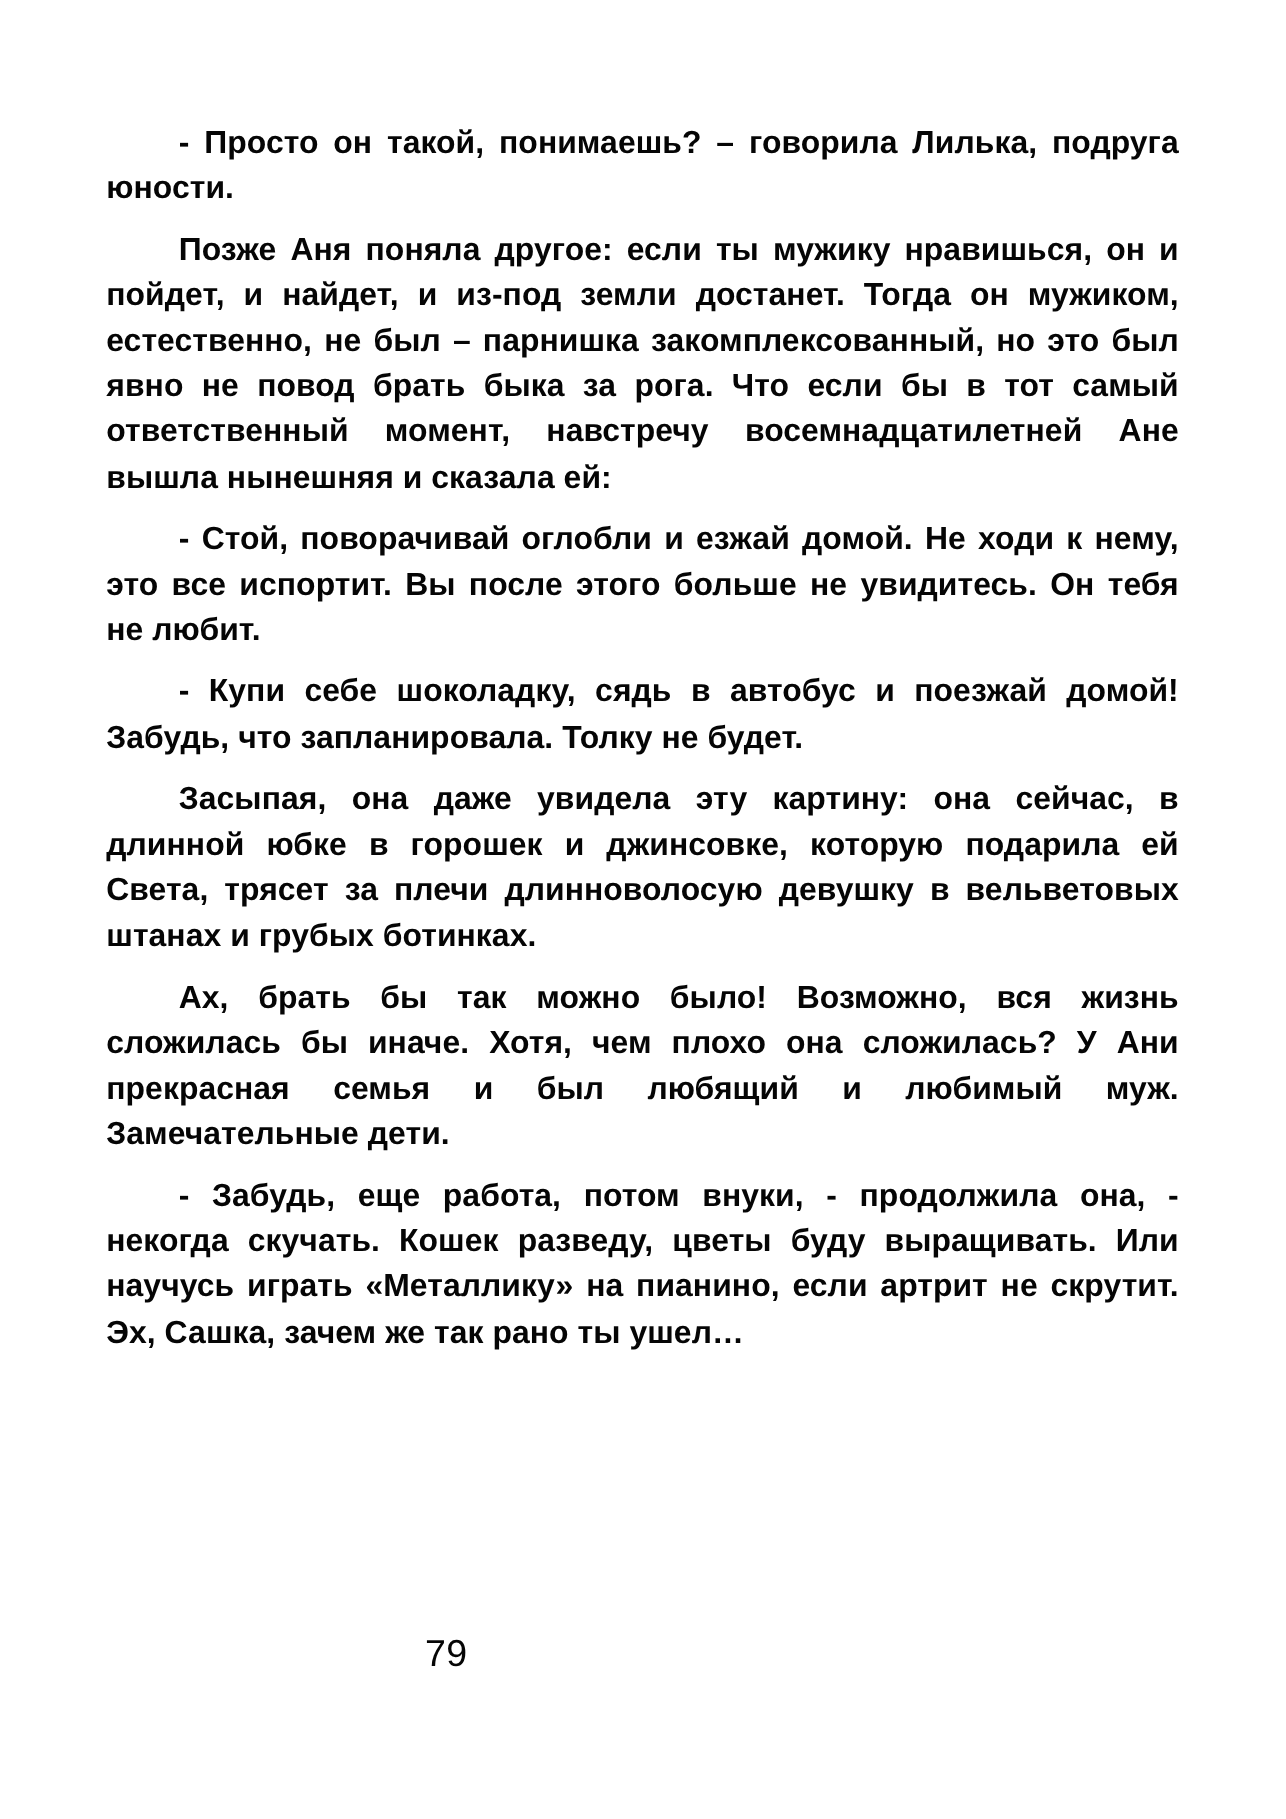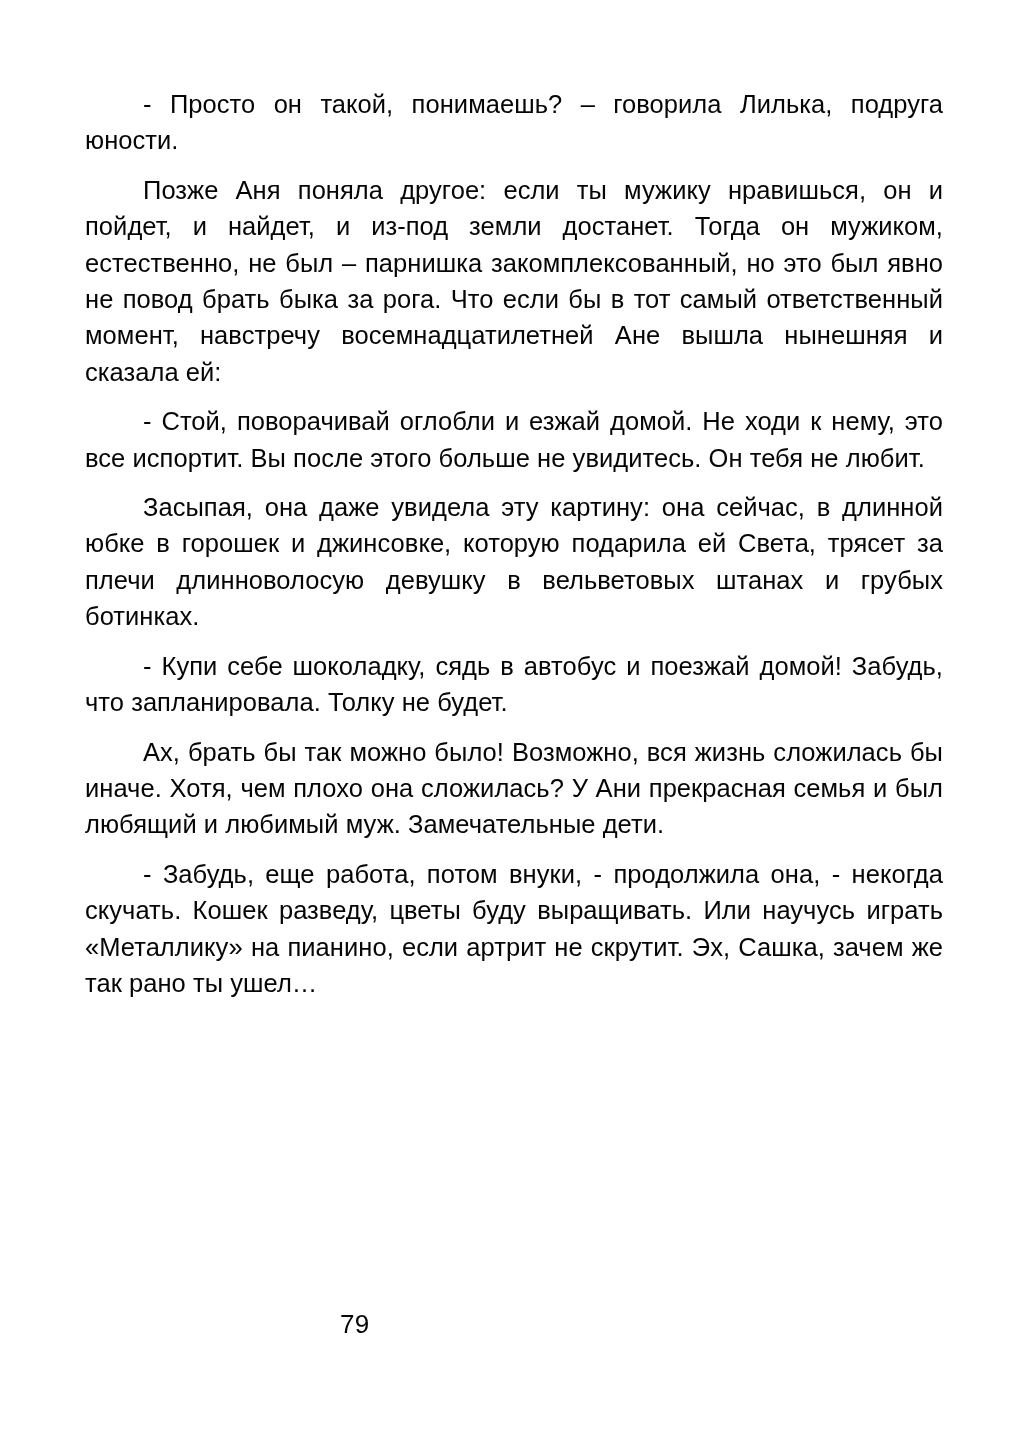--- a/index.html
+++ b/index.html
@@ -22,22 +22,23 @@
     box-sizing: border-box;
     width: 1029px;
     height: 1455px;
     background: #ffffff;
     padding: 0;
   }
 
   .text-block {
     position: absolute;
     left: 85px;
-    top: 86px;
+    top: 96px;
     width: 858px;
+    font-weight: bold;
   }
 
   .para {
     margin: 0 0 13px 0;
     text-indent: 58px;
     text-align: justify;
     text-justify: inter-word;
     font-size: 25.5px;
     line-height: 36.4px;
     letter-spacing: 0.05px;
@@ -47,36 +48,36 @@
   }
 
   .para:last-child {
     margin-bottom: 0;
   }
 
   .page-number {
     position: absolute;
     left: 340px;
     top: 1307px;
-    font-size: 26px;
+    font-size: 30px;
     line-height: 34px;
     color: #050505;
     letter-spacing: 0.3px;
   }
 </style>
 </head>
 <body>
 
 <div class="page">
 
   <div class="text-block">
     <p class="para">- Просто он такой, понимаешь? – говорила Лилька, подруга юности.</p>
     <p class="para">Позже Аня поняла другое: если ты мужику нравишься, он и пойдет, и найдет, и из-под земли достанет. Тогда он мужиком, естественно, не был – парнишка закомплексованный, но это был явно не повод брать быка за рога. Что если бы в тот самый ответственный момент, навстречу восемнадцатилетней Ане вышла нынешняя и сказала ей:</p>
     <p class="para">- Стой, поворачивай оглобли и езжай домой. Не ходи к нему, это все испортит. Вы после этого больше не увидитесь. Он тебя не любит.</p>
+    <p class="para">- Купи себе шоколадку, сядь в автобус и поезжай домой! Забудь, что запланировала. Толку не будет.</p>
     <p class="para">Засыпая, она даже увидела эту картину: она сейчас, в длинной юбке в горошек и джинсовке, которую подарила ей Света, трясет за плечи длинноволосую девушку в вельветовых штанах и грубых ботинках.</p>
-    <p class="para">- Купи себе шоколадку, сядь в автобус и поезжай домой! Забудь, что запланировала. Толку не будет.</p>
     <p class="para">Ах, брать бы так можно было! Возможно, вся жизнь сложилась бы иначе. Хотя, чем плохо она сложилась? У Ани прекрасная семья и был любящий и любимый муж. Замечательные дети.</p>
     <p class="para">- Забудь, еще работа, потом внуки, - продолжила она, - некогда скучать. Кошек разведу, цветы буду выращивать. Или научусь играть «Металлику» на пианино, если артрит не скрутит. Эх, Сашка, зачем же так рано ты ушел…</p>
   </div>
 
   <div class="page-number">79</div>
 
 </div>
 
 </body></html>

